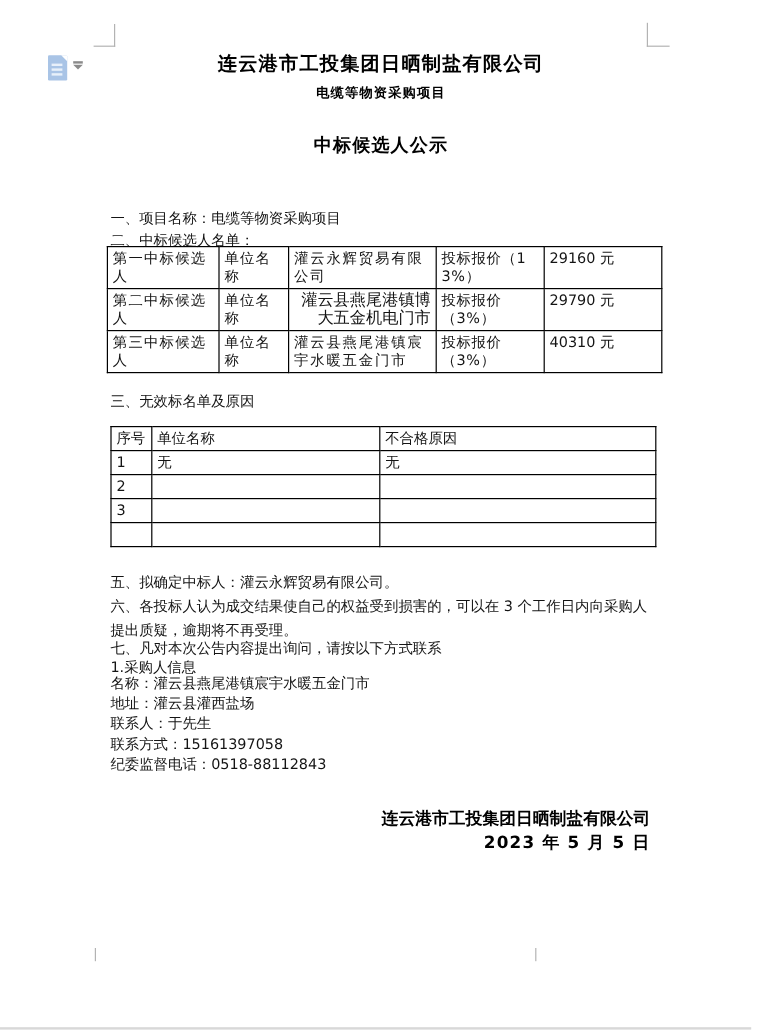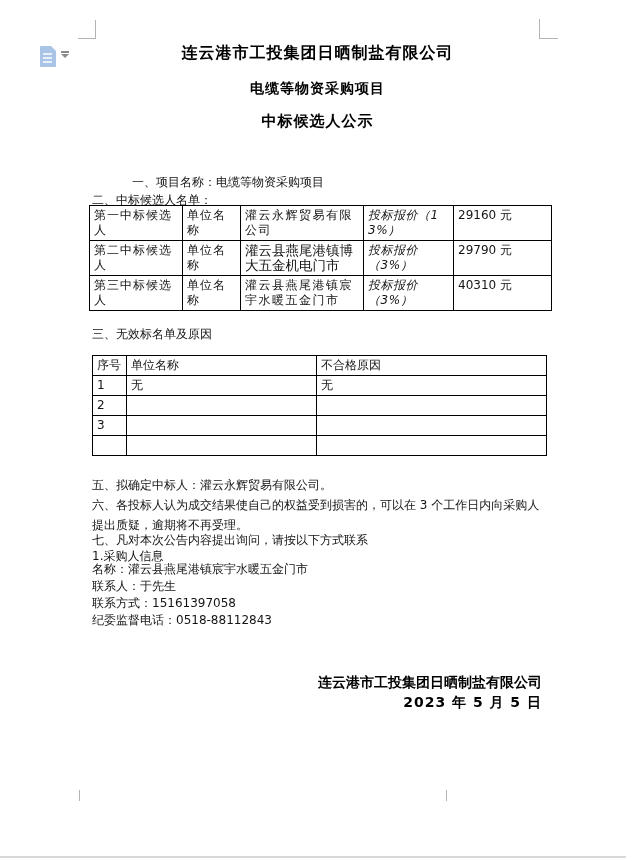--- a/index.html
+++ b/index.html
@@ -16,37 +16,37 @@
   .paste-icon .fold { position:absolute; right:0; top:0; width:0; height:0;
     border-top:5px solid #ffffff; border-left:5px solid transparent; }
   .paste-icon .ln { position:absolute; left:3px; width:9px; height:2px; background:#e8f0fa; }
   .paste-arrow { position:absolute; left:23px; top:10px; width:0; height:0;
     border-left:4px solid transparent; border-right:4px solid transparent; border-top:4px solid #8a8a8a; }
   .paste-arrow-bar { position:absolute; left:23px; top:7px; width:8px; height:2px; background:#8a8a8a; }
 
   
   .title { position:absolute; left:96px; width:443px; text-align:center; font-weight:bold; color:#000; }
   .title-1 { top:43px; font-size:16px; letter-spacing:1px; }
-  .title-2 { top:80px; font-size:14px; letter-spacing:1px; }
+  .title-2 { top:70px; font-size:11px; letter-spacing:1px; }
   .title-3 { top:112px; font-size:15px; letter-spacing:1px; }
 
   
   .para { position:absolute; left:92px; width:455px; font-size:12px; line-height:16px; color:#141414; }
 
   
   table { position:absolute; border-collapse:collapse; table-layout:fixed; font-size:12px; color:#141414; }
   td { border:1px solid #000; vertical-align:top; padding:2px 4px; overflow:hidden; word-break:break-all; }
   #candidates-table { left:89px; top:205px; width:462px; }
   #candidates-table tr { height:34px; }
   #candidates-table td { line-height:15px; }
   .c-rank { letter-spacing:1px; }
   .c-unit { letter-spacing:1px; }
   .c-company { letter-spacing:1.5px; }
-  .c-company-big { font-size:13.5px; letter-spacing:0; }
-  .c-pricelabel { letter-spacing:0.5px;font-style:italic; }
+  .c-company-big { font-size:13.5px; letter-spacing:0;text-align:right; }
+  .c-pricelabel { letter-spacing:0.5px; }
   #invalid-table { left:92px; top:355px; width:454px; }
   #invalid-table tr { height:20px; }
   #invalid-table td { line-height:14px; }
 
   
   .contacts { position:absolute; left:92px; top:561px; width:450px; font-size:12px; line-height:17px; color:#141414; }
 
   
   .footer-line { position:absolute; left:96px; width:446px; text-align:right; font-weight:bold; font-size:14px; color:#000; }
   .footer-company { top:674px; }
@@ -73,21 +73,21 @@
       <div class="ln" style="top:15px;"></div>
     </div>
     <div class="paste-arrow-bar"></div>
     <div class="paste-arrow"></div>
   </div>
 
   <div class="title title-1">连云港市工投集团日晒制盐有限公司</div>
   <div class="title title-2">电缆等物资采购项目</div>
   <div class="title title-3">中标候选人公示</div>
 
-  <div class="para" style="top:174px;margin-left:40px;">一、项目名称：电缆等物资采购项目</div>
+  <div class="para" style="top:174px;">一、项目名称：电缆等物资采购项目</div>
   <div class="para" style="top:192px;">二、中标候选人名单：</div>
 
   <table id="candidates-table">
     <colgroup>
       <col style="width:93px;">
         <col style="width:58px;">
         <col style="width:123px;">
         <col style="width:90px;">
         <col style="width:98px;">
     </colgroup>
@@ -153,20 +153,21 @@
   </tbody>
     </table>
 
   <div class="para" style="top:477px;">五、拟确定中标人：灌云永辉贸易有限公司。</div>
   <div class="para" style="top:495px; line-height:20px;">六、各投标人认为成交结果使自己的权益受到损害的，可以在 3 个工作日内向采购人提出质疑，逾期将不再受理。</div>
   <div class="para" style="top:532px;">七、凡对本次公告内容提出询问，请按以下方式联系</div>
   <div class="para" style="top:548px;">1.采购人信息</div>
 
   <div class="contacts">
     <div>名称：灌云县燕尾港镇宸宇水暖五金门市</div>
+    <div>地址：灌云县灌西盐场</div>
     <div>联系人：于先生</div>
     <div>联系方式：15161397058</div>
     <div>纪委监督电话：0518-88112843</div>
   </div>
 
   <div class="footer-line footer-company">连云港市工投集团日晒制盐有限公司</div>
   <div class="footer-line footer-date">2023 年 5 月 5 日</div>
 
 </div>
 

